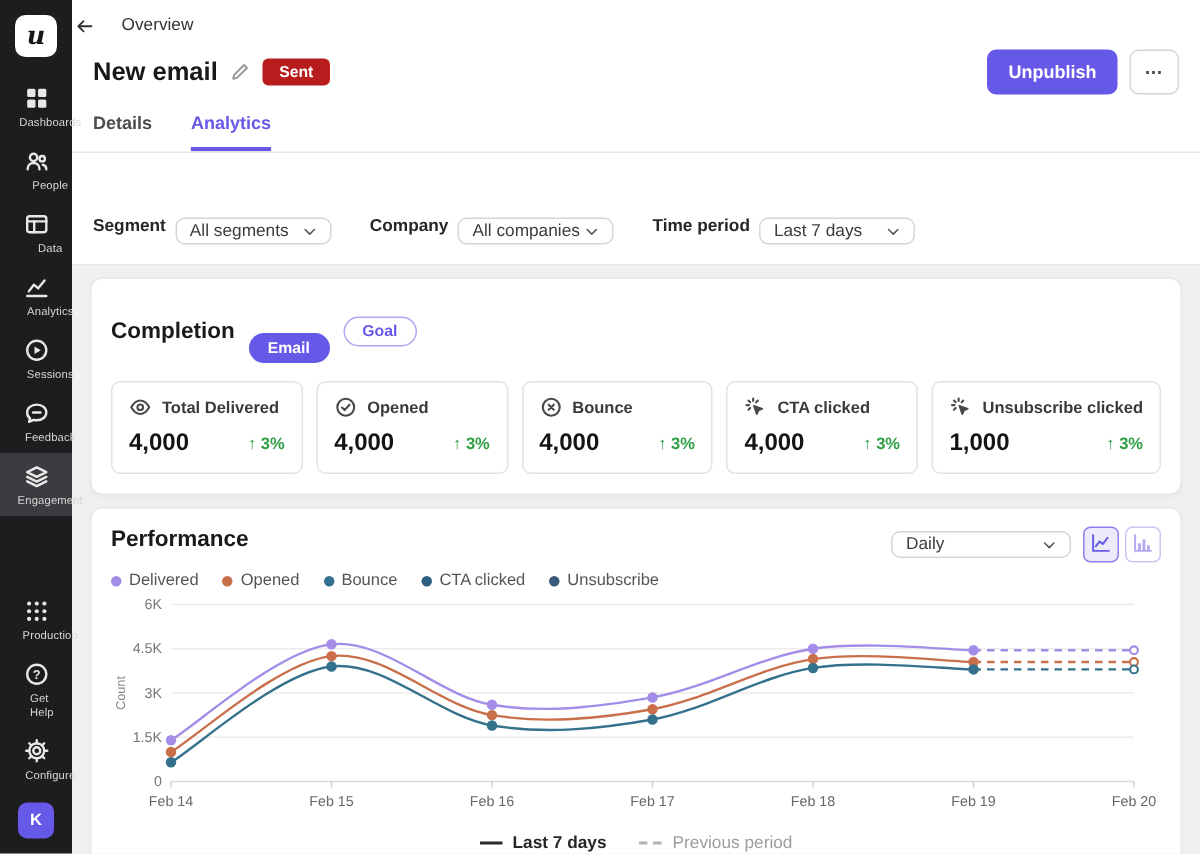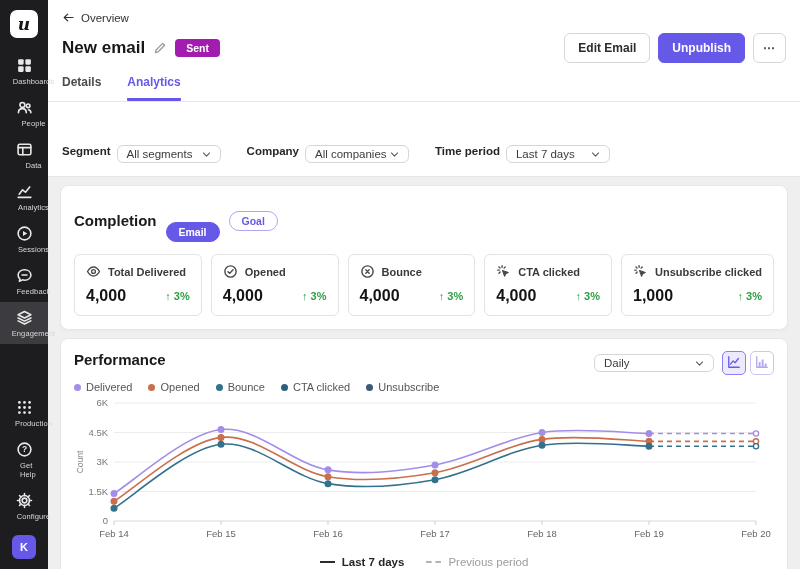--- a/index.html
+++ b/index.html
@@ -15,28 +15,28 @@
   .side-item .s-icon svg { width:17px; height:17px; display:block; }
   .side-label { font-size:7.5px; color:#d8d8d8; letter-spacing:.1px;padding-left:19px; }
   .side-item.active { background:#3c3c40; }
   .side-spacer { flex:1; }
   .side-avatar-wrap { display:flex; justify-content:center; padding:8px 0 10px; }
   .side-avatar { width:24px; height:24px; border-radius:6px; background:#6659e8; color:#fff; font-size:11px; font-weight:700; display:flex; align-items:center; justify-content:center; cursor:pointer; }
 
   
   .main { margin-left:48px; width:752px; }
   .topwhite { background:#fff; }
-  .crumb-row { display:flex; align-items:center; gap:6px; padding:11px 14px 0; color:#333; font-size:11.5px; cursor:pointer; width:fit-content; }
+  .crumb-row { display:flex; gap:18px; padding:11px 2px 0; color:#333; font-size:11.5px; cursor:pointer; width:fit-content; }
   .crumb-row svg { width:13px; height:13px; }
   .title-row { display:flex; align-items:center; justify-content:space-between; padding:9px 14px 0; }
   .title-left { display:flex; align-items:center; gap:8px; }
   .page-title { font-size:17px; font-weight:700; color:#18181b; }
   .pencil { color:#9a9a9a; width:14px; height:14px; cursor:pointer; }
   .pencil svg { width:14px; height:14px; }
-  .badge-sent { background:#a21caf; color:#fff; font-size:10.5px; font-weight:600; padding:3px 11px; border-radius:4px; }
+  .badge-sent { background:#b91c1c; color:#fff; font-size:10.5px; font-weight:600; padding:3px 11px; border-radius:4px; }
   .title-btns { display:flex; align-items:center; gap:8px; }
   .btn { font-family:inherit; font-size:12px; font-weight:600; border-radius:6px; padding:7px 13px; cursor:pointer; background:#fff; border:1px solid #d6d6d6; color:#2b2b2b; }
   .btn.primary { background:#6659e8; border-color:#6659e8; color:#fff; }
   .btn.more { padding:7px 9px; letter-spacing:1px; color:#444; }
   .tabs-row { display:flex; gap:26px; padding:12px 14px 0; border-bottom:1px solid #e7e7e7; }
   .tab { font-size:12px; font-weight:600; color:#4c4c4c; padding-bottom:9px; cursor:pointer; border-bottom:3px solid transparent; }
   .tab.active { color:#6659e8; border-bottom-color:#6659e8; border-radius:1px; }
 
   .filters-row { display:flex; gap:26px; padding:11px 14px 13px; border-bottom:1px solid #e7e7e7; background:#fff; }
   .filter-group { display:flex; flex-direction:row; gap:6px;margin-top:32px; }
@@ -224,21 +224,20 @@
 
     <div class="title-row">
       <div class="title-left">
         <span class="page-title">New email</span>
         <span class="pencil"><svg class="icon-svg" viewBox="0 0 16 16">
               <path d="M2.8 13.2l.7-2.9 7.6-7.6 2.2 2.2-7.6 7.6-2.9.7Z"></path>
             </svg></span>
         <span class="badge-sent">Sent</span>
       </div>
       <div class="title-btns">
-        <button class="btn">Edit Email</button>
         <button class="btn primary">Unpublish</button>
         <button class="btn more">⋯</button>
       </div>
     </div>
 
     <div class="tabs-row">
       <div class="tab">Details</div>
       <div class="tab active">Analytics</div>
     </div>
 

